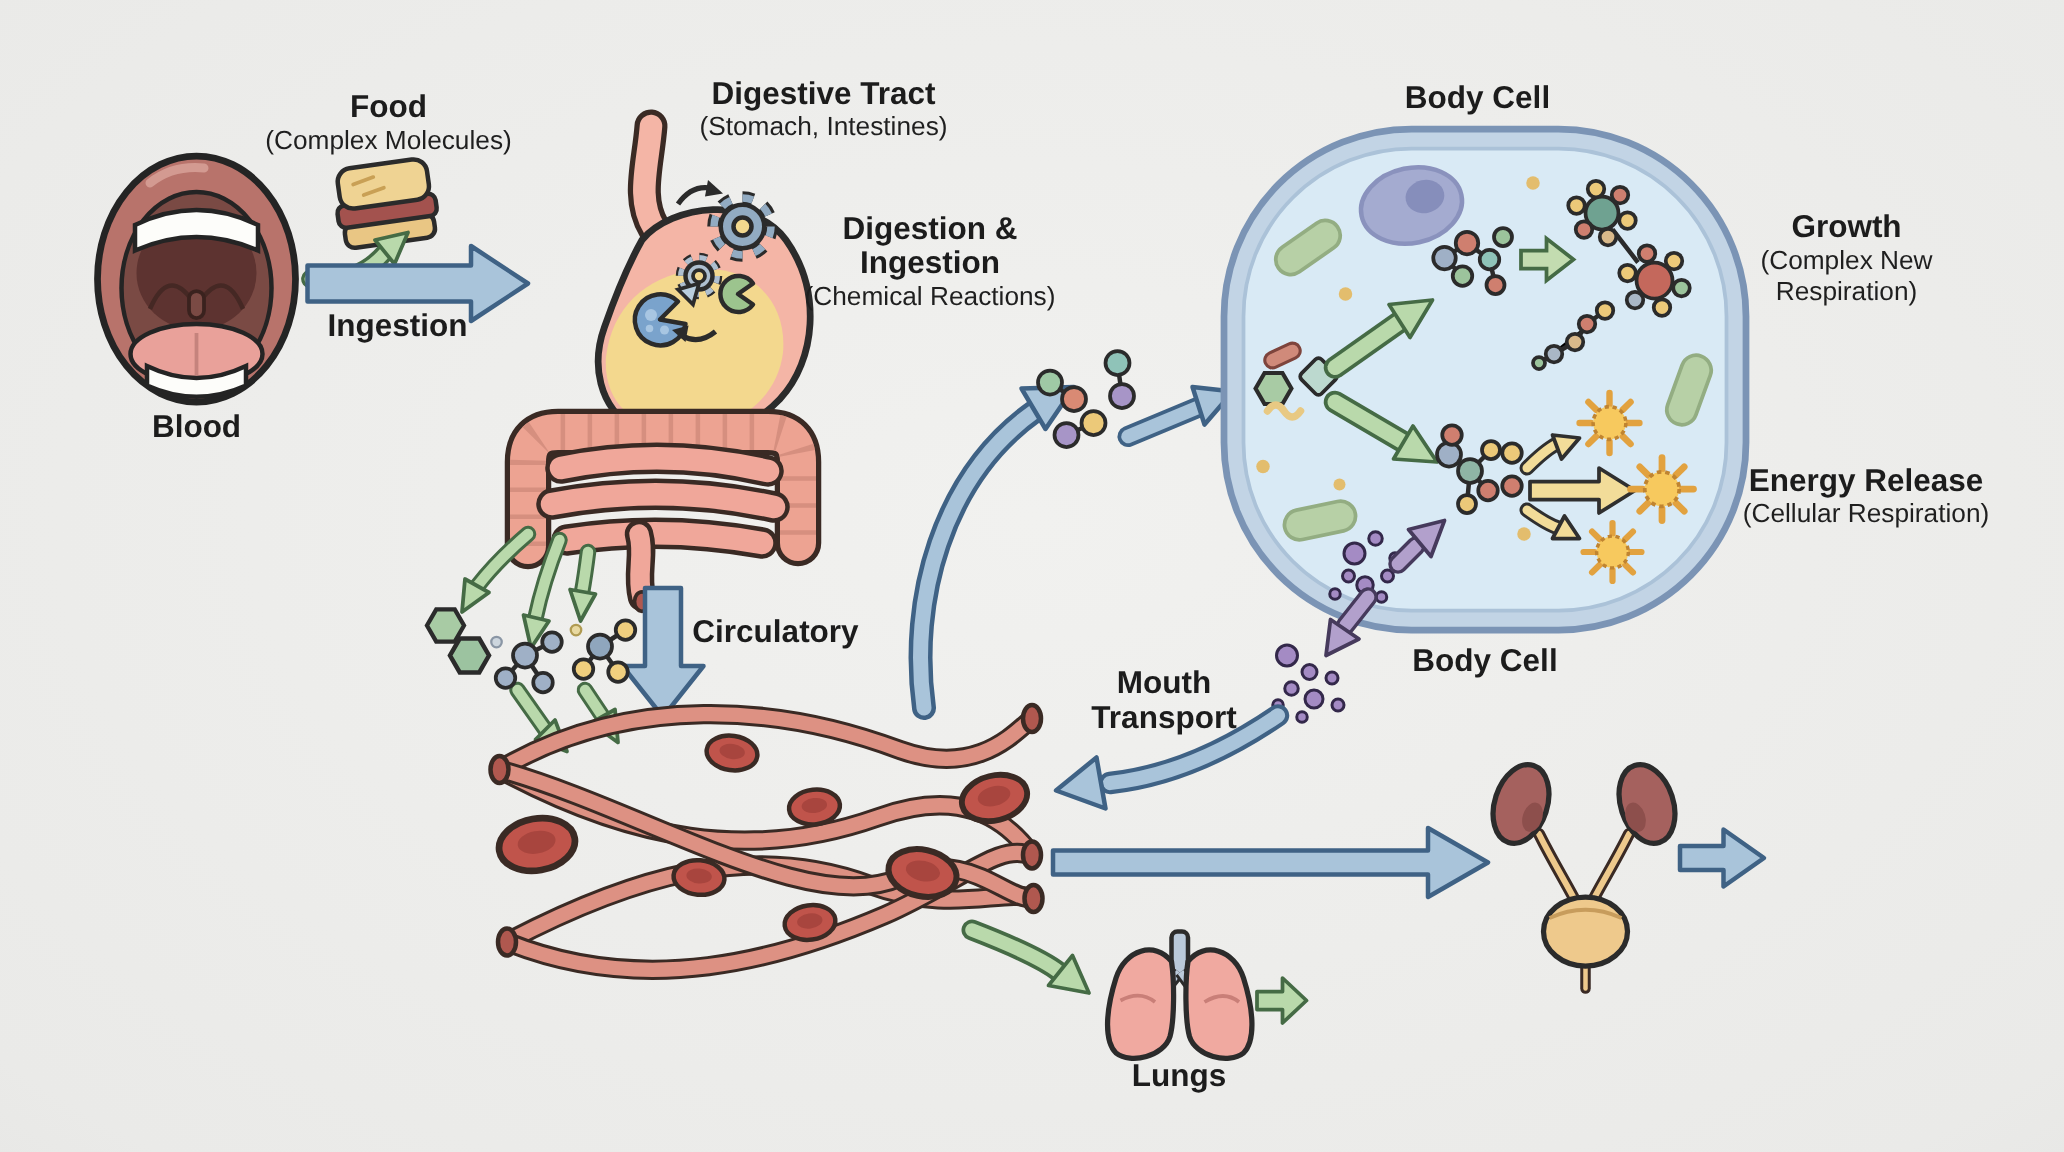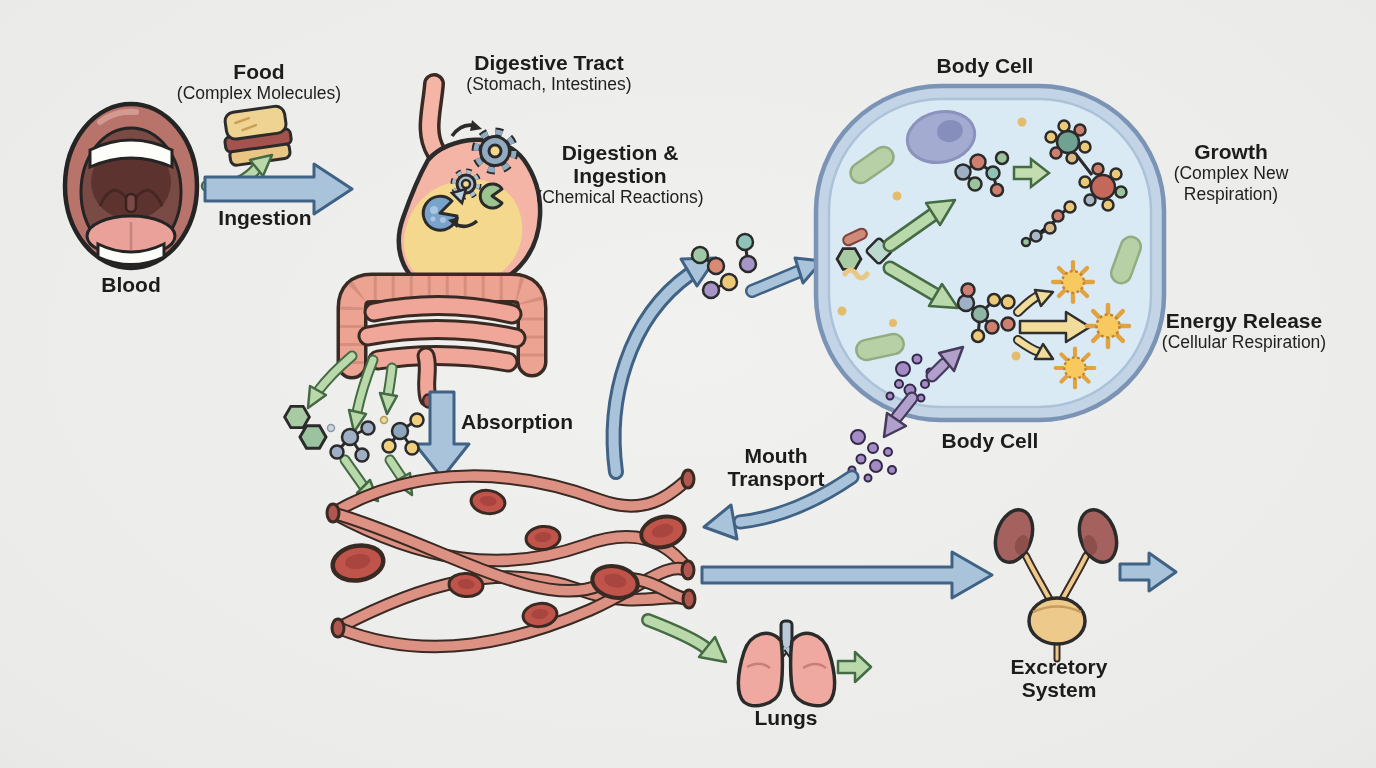--- a/index.html
+++ b/index.html
@@ -408,21 +408,21 @@
 <div class="label" style="left:549px;top:51px">
   <div class="t">Digestive Tract</div>
   <div class="s">(Stomach, Intestines)</div>
 </div>
 <div class="label" style="left:620px;top:141px">
   <div class="t">Digestion &amp;</div>
   <div class="t">Ingestion</div>
   <div class="s">(Chemical Reactions)</div>
 </div>
 <div class="label" style="left:517px;top:410px">
-  <div class="t">Absorption</div>
+  <div class="t">Circulatory</div>
 </div>
 <div class="label" style="left:985px;top:54px">
   <div class="t">Body Cell</div>
 </div>
 <div class="label" style="left:1231px;top:140px">
   <div class="t">Growth</div>
   <div class="s">(Complex New</div>
   <div class="s">Respiration)</div>
 </div>
 <div class="label" style="left:1244px;top:309px">
@@ -432,18 +432,14 @@
 <div class="label" style="left:990px;top:429px">
   <div class="t">Body Cell</div>
 </div>
 <div class="label" style="left:776px;top:444px">
   <div class="t">Mouth</div>
   <div class="t">Transport</div>
 </div>
 <div class="label" style="left:786px;top:706px">
   <div class="t">Lungs</div>
 </div>
-<div class="label" style="left:1059px;top:655px">
-  <div class="t">Excretory</div>
-  <div class="t">System</div>
-</div>
 
 </div>
 
 </body></html>

